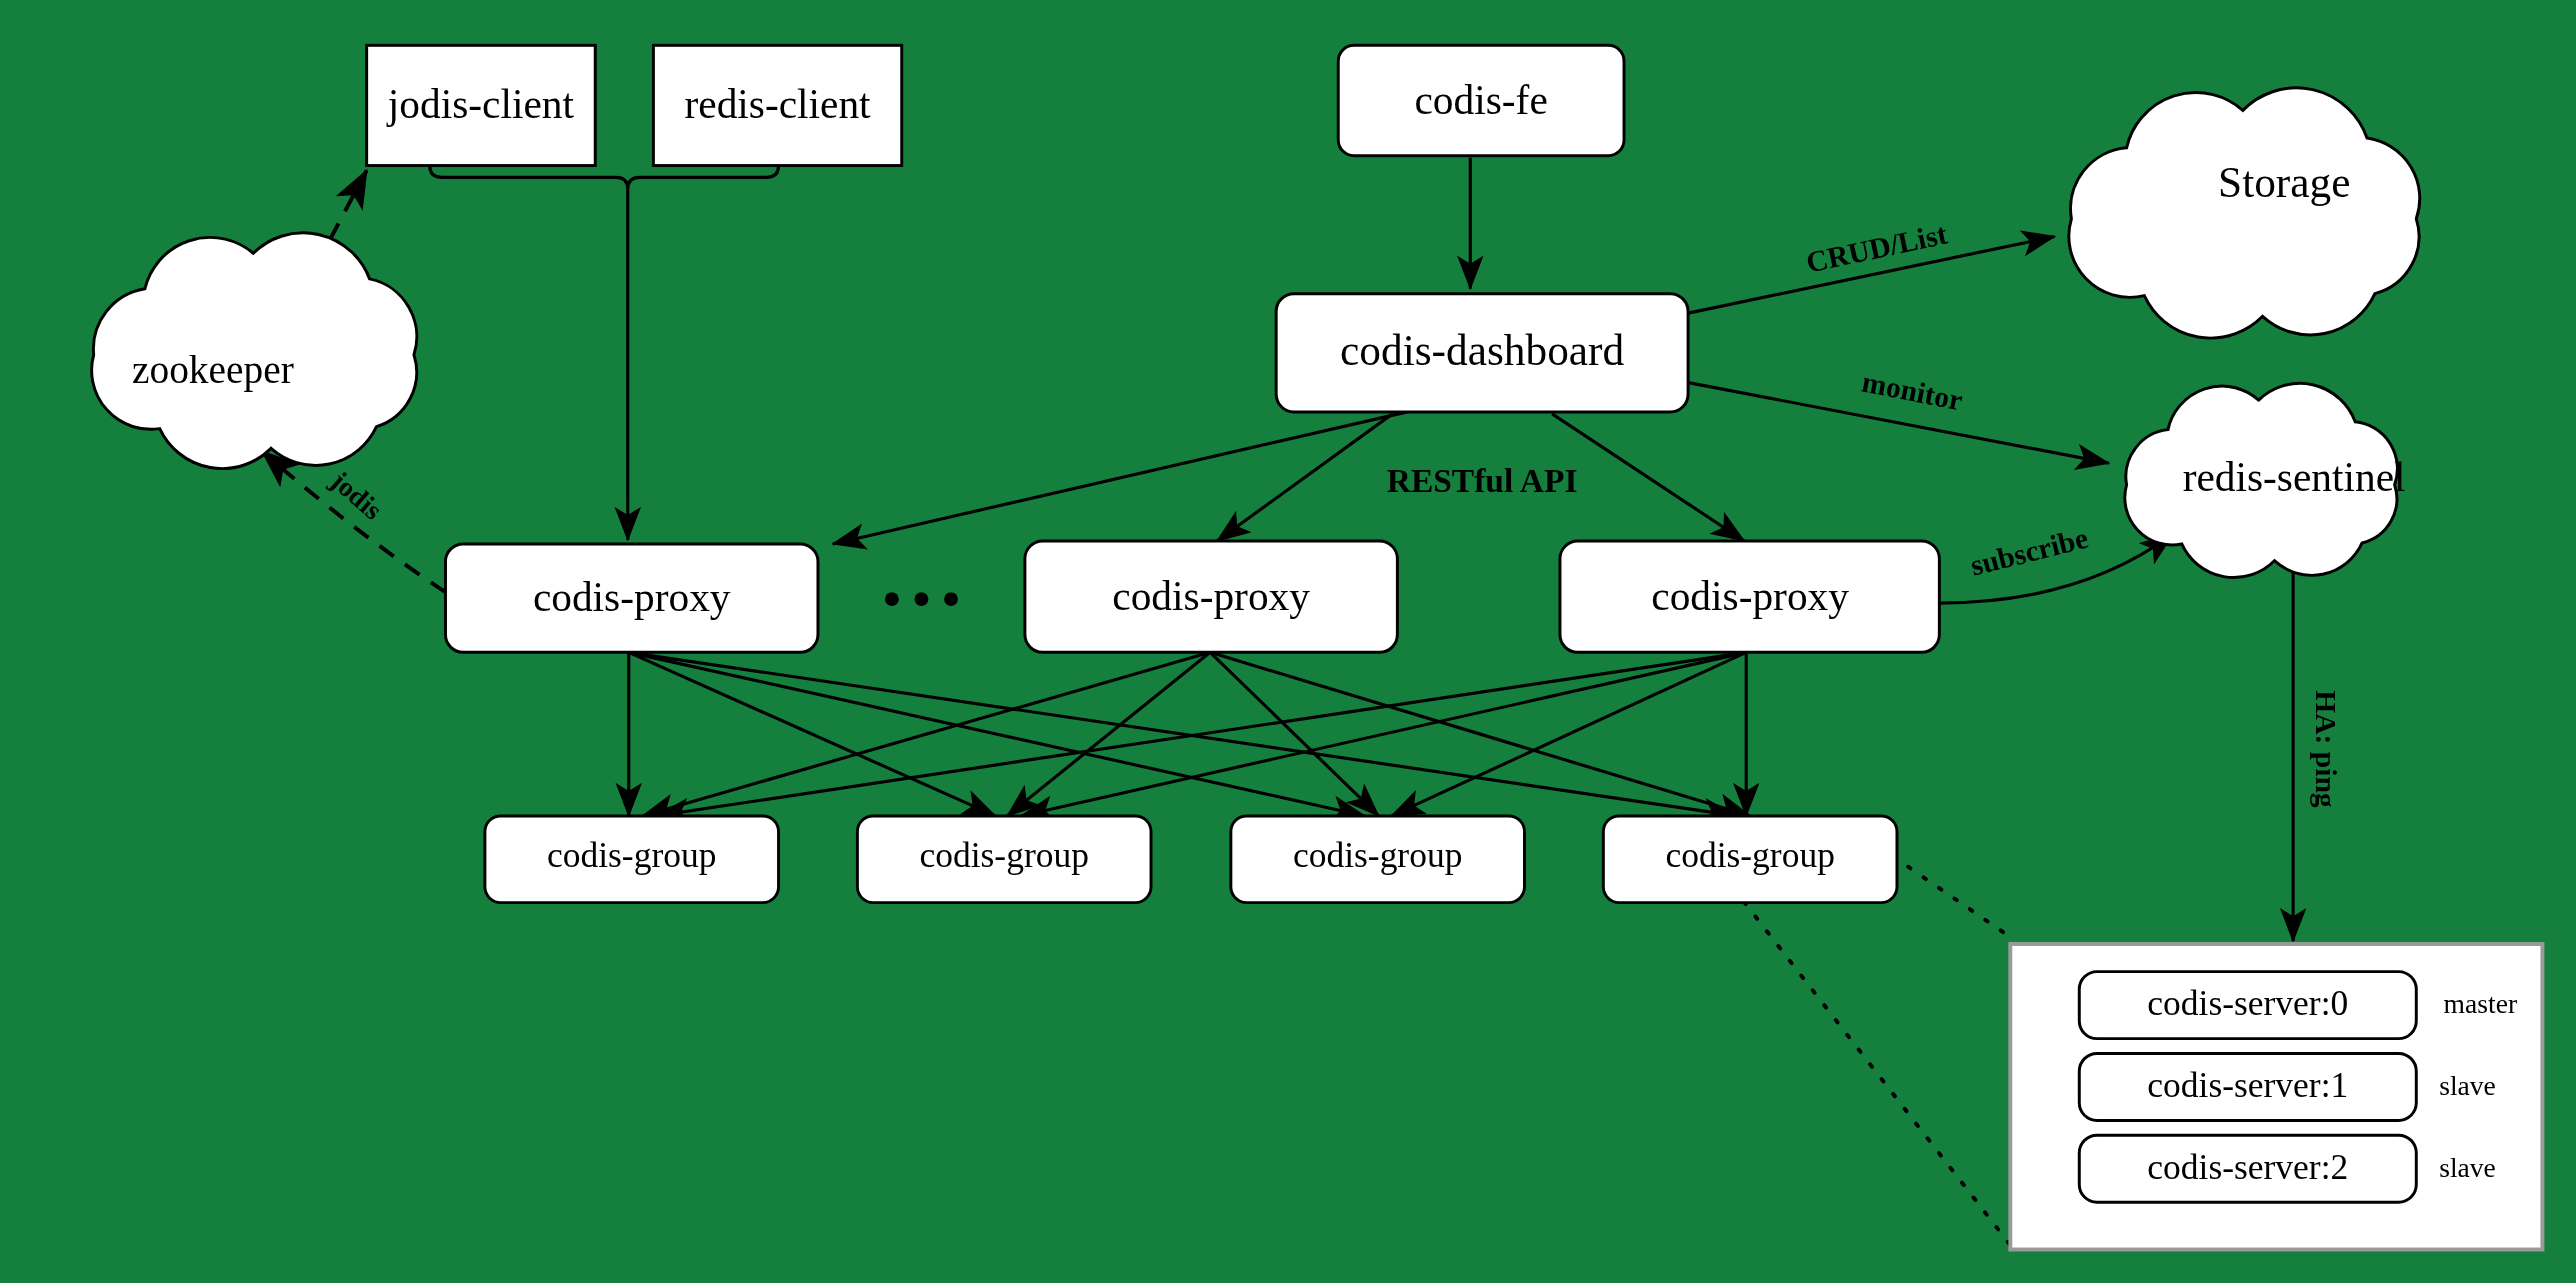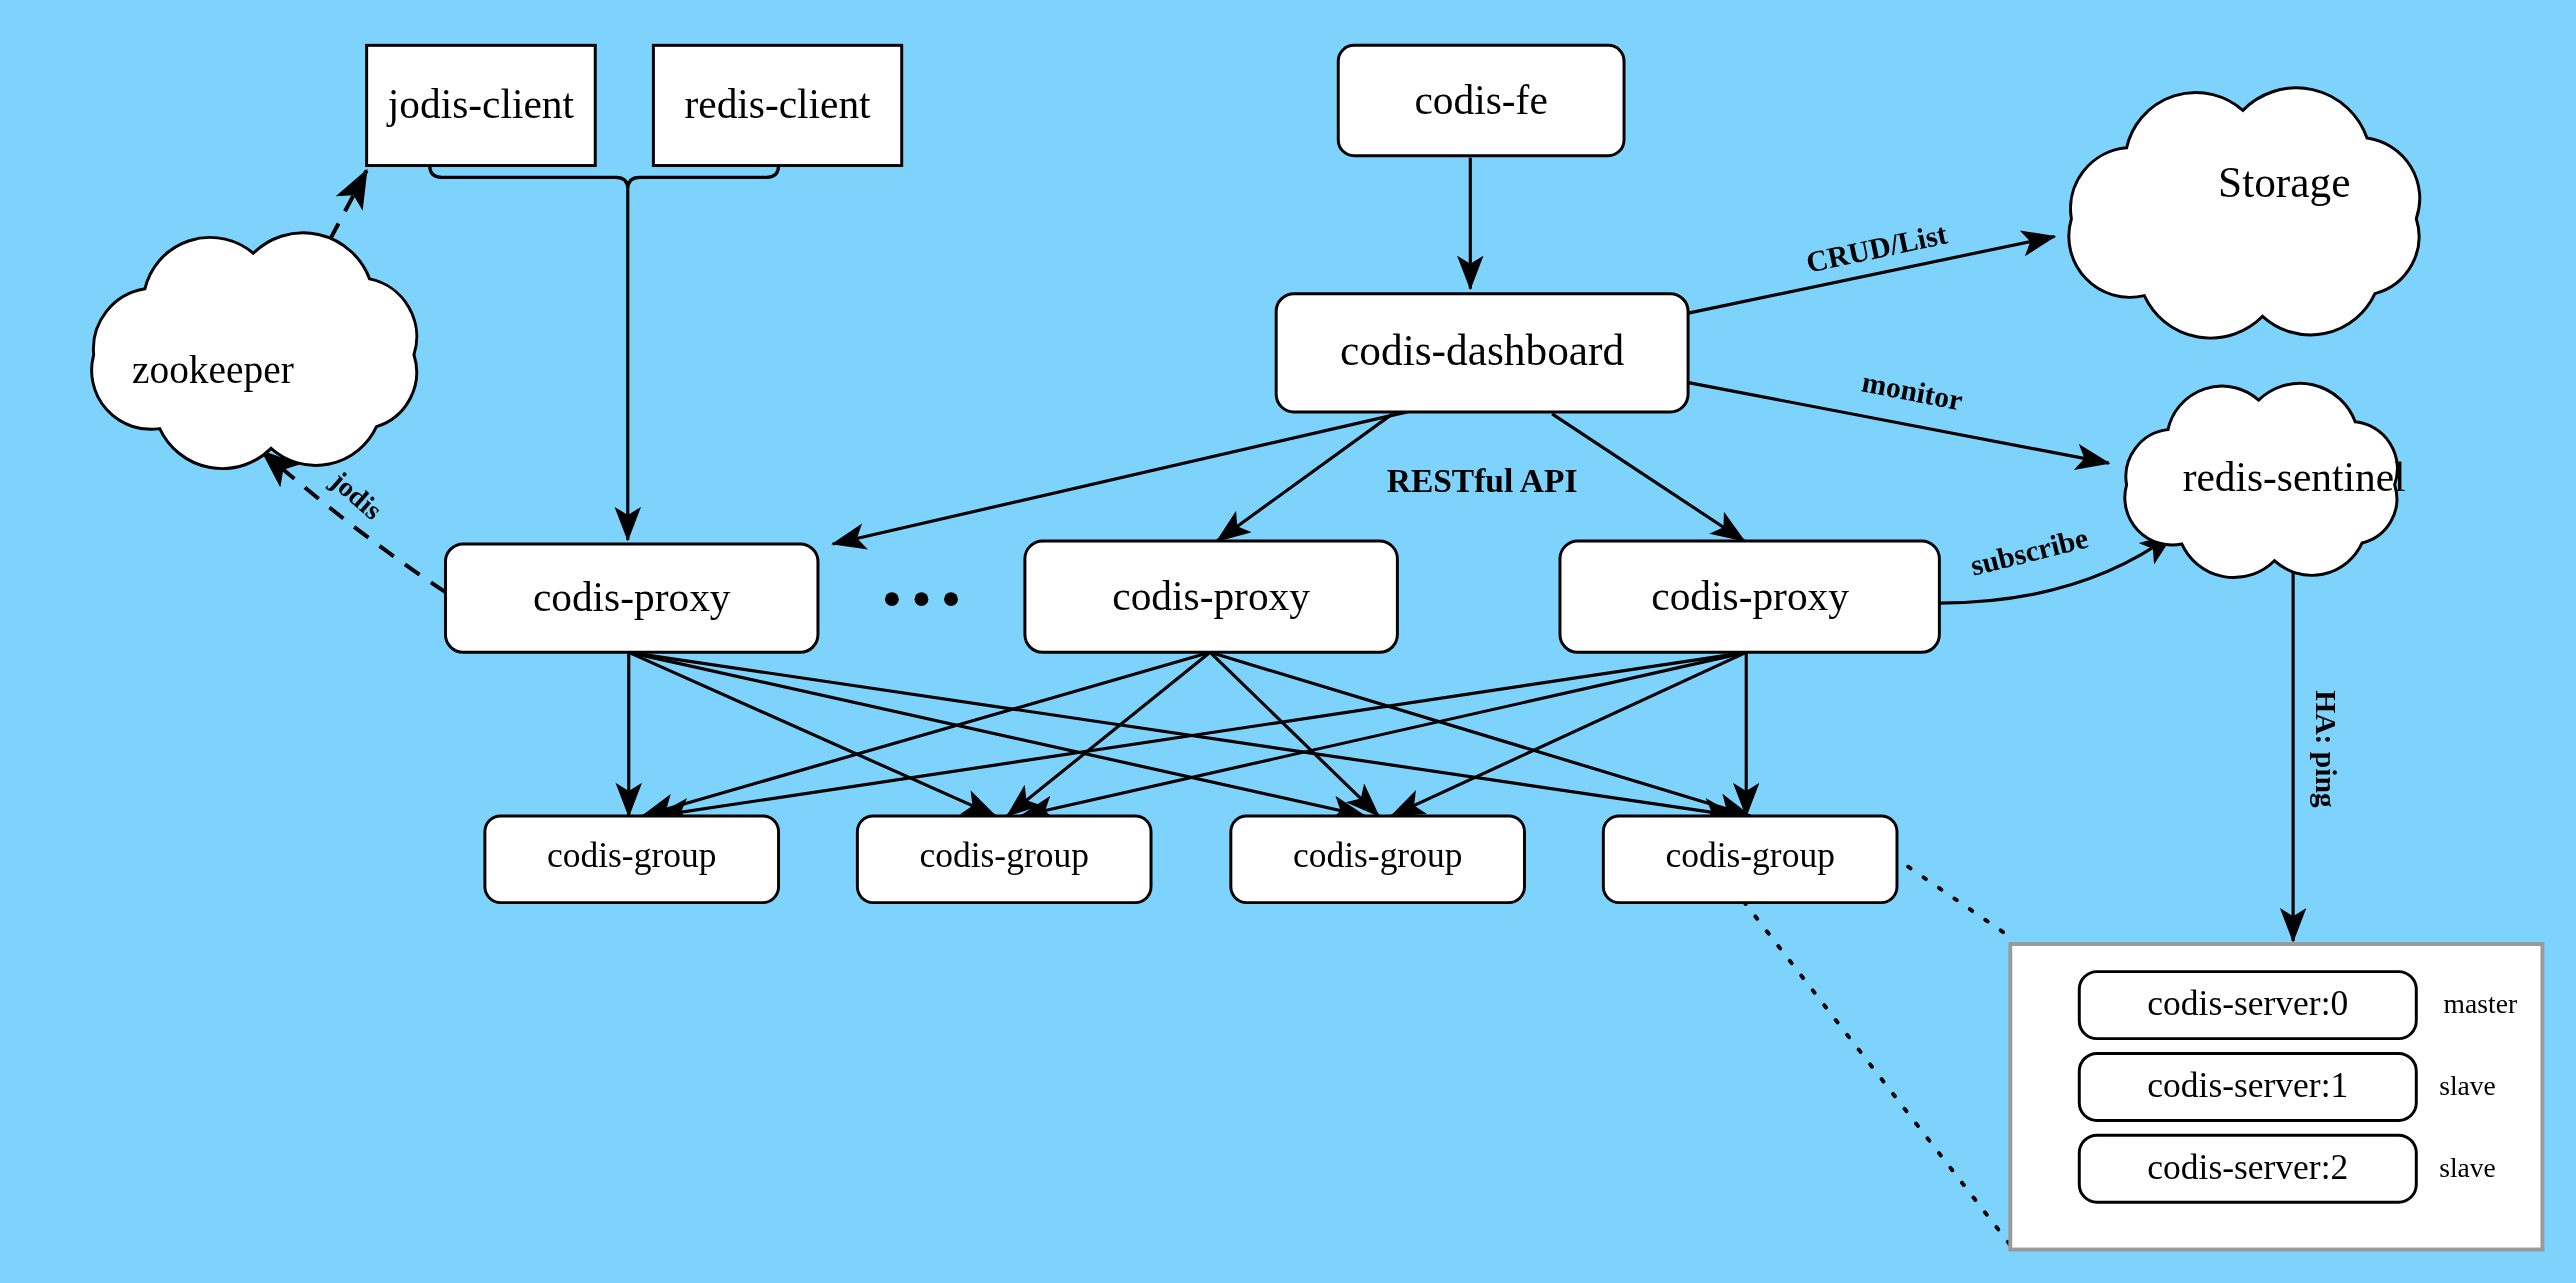--- a/index.html
+++ b/index.html
@@ -1,19 +1,19 @@
 <!DOCTYPE html>
 <html><head>
 <meta charset="utf-8">
 <style>
   html,body{margin:0;padding:0;background:#ffffff;}
   #stage{
     position:relative;
     width:2576px;height:1283px;
-    background:#7dd3fc;
+    background:#15803d;
     font-family:"Liberation Serif", serif;
     overflow:hidden;
   }
   svg#canvas{position:absolute;left:0;top:0;width:2576px;height:1283px;}
   .node-label{
     font-family:"Liberation Serif", serif;
     fill:#000;
     text-anchor:middle;
     dominant-baseline:middle;
   }

